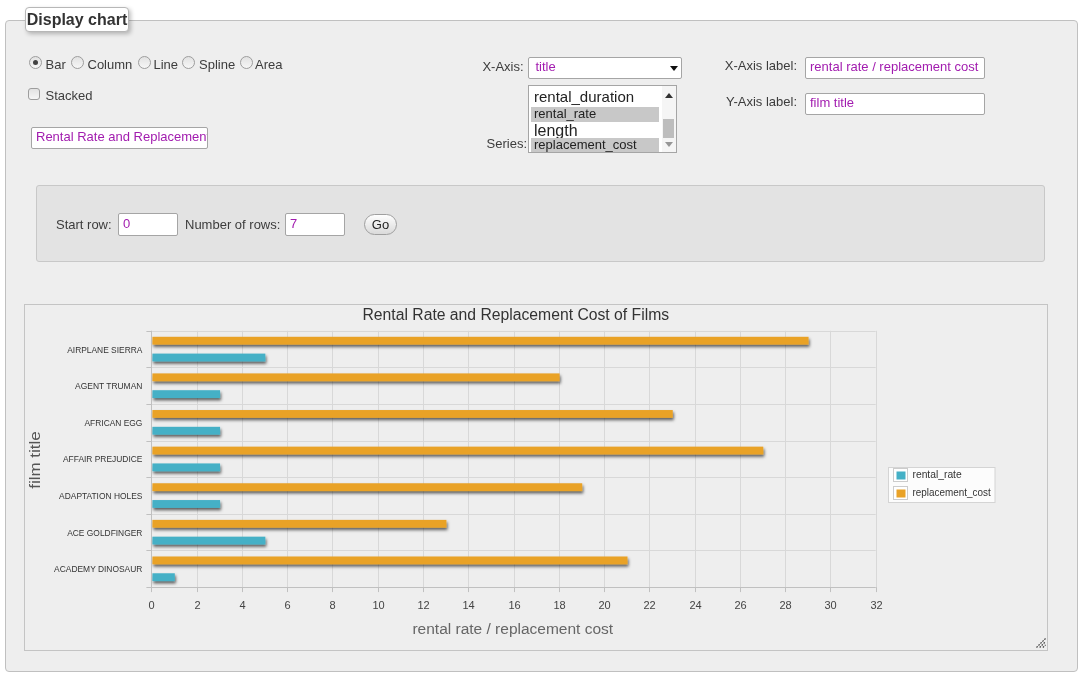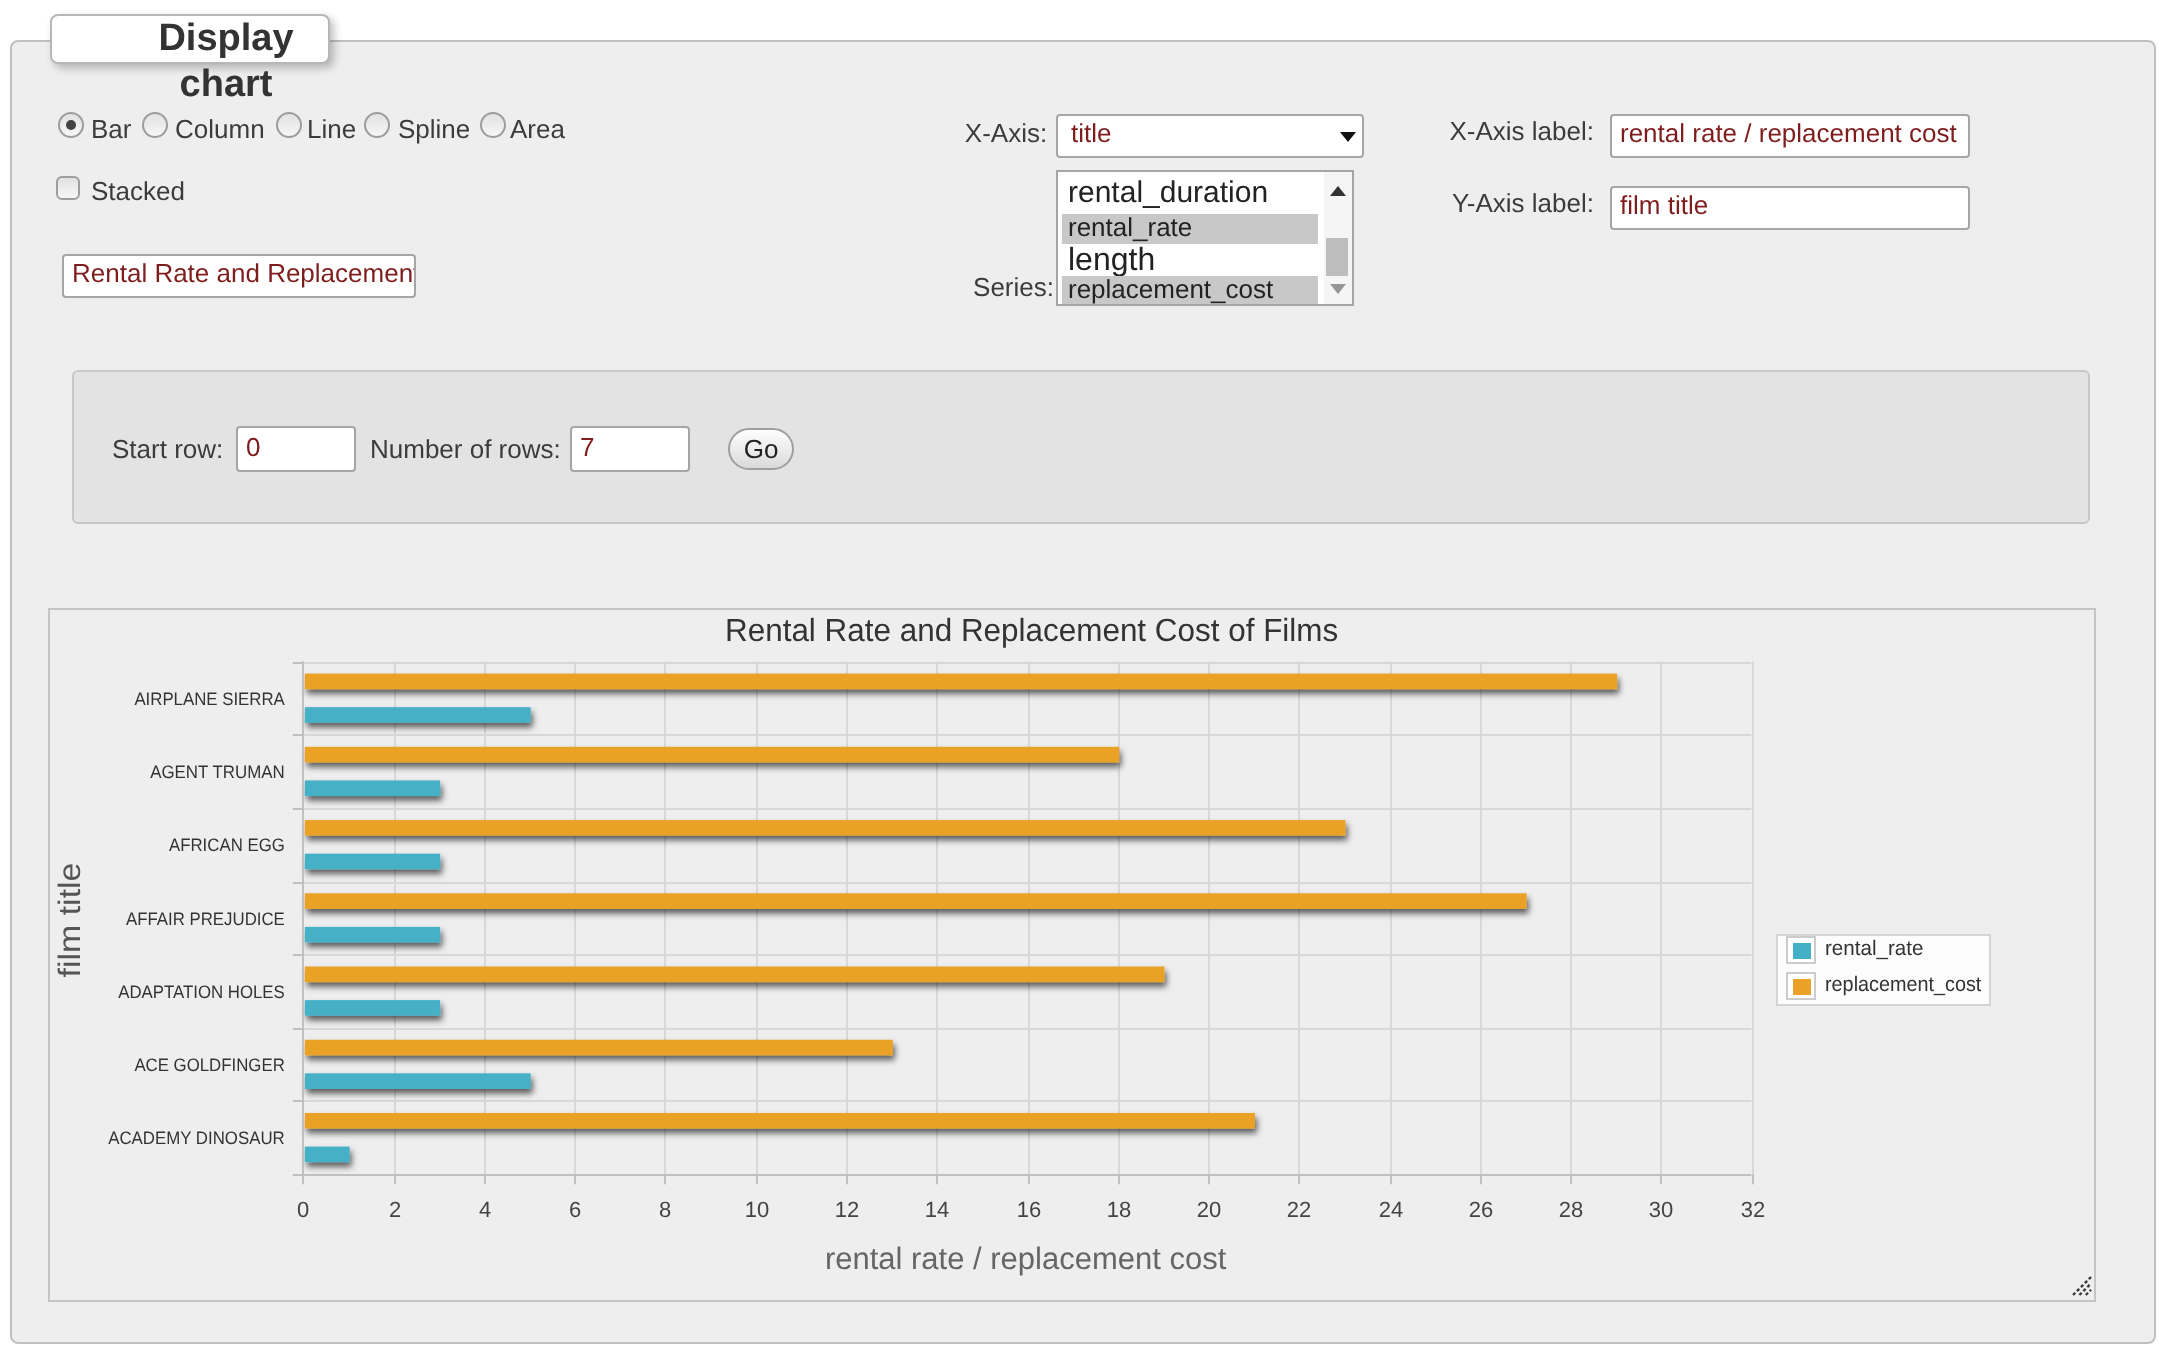--- a/index.html
+++ b/index.html
@@ -1,24 +1,24 @@
 <!DOCTYPE html>
 <html><head>
 <meta charset="utf-8">
 <style>
   html,body{margin:0;padding:0;}
   body{width:1081px;height:681px;background:#ffffff;font-family:"Liberation Sans",sans-serif;position:relative;overflow:hidden;}
   .abs{position:absolute;}
   #fieldset{left:5px;top:20px;width:1071px;height:650px;border:1px solid #c0c0c0;border-radius:4px;background:#eeeeee;}
-  #legendbox{left:25px;top:7px;width:102px;height:23px;background:#ffffff;border:1px solid #b7b7b7;border-radius:4px;box-shadow:2px 2px 4px rgba(0,0,0,0.25);line-height:23px;text-align:center;font-size:19px;font-weight:bold;color:#333;padding-left:36px;}
+  #legendbox{left:25px;top:7px;width:102px;height:23px;background:#ffffff;border:1px solid #b7b7b7;border-radius:4px;box-shadow:2px 2px 4px rgba(0,0,0,0.25);line-height:23px;text-align:center;font-size:16px;font-weight:bold;color:#333;}
   .lbl{font-size:13px;color:#3c3c3c;line-height:13px;}
   .radio{width:11px;height:11px;border:1px solid #9d9d9d;border-radius:50%;background:linear-gradient(#e2e2e2,#f6f6f6);}
   .radio .dot{position:absolute;left:2.8px;top:2.8px;width:5.5px;height:5.5px;border-radius:50%;background:#424242;}
   .checkbox{width:10px;height:10px;border:1px solid #9d9d9d;border-radius:3px;background:linear-gradient(#e2e2e2,#f6f6f6);}
-  .tinput{background:#fff;border:1px solid #a5a5a5;border-radius:2px;font-size:13px;color:#7f1d1d;line-height:17px;padding:0 0 0 4px;overflow:hidden;white-space:nowrap;}
+  .tinput{background:#fff;border:1px solid #a5a5a5;border-radius:2px;font-size:13px;color:#a21caf;line-height:17px;padding:0 0 0 4px;overflow:hidden;white-space:nowrap;}
   .rlabel{text-align:right;}
 </style>
 </head>
 <body>
 <div class="abs" id="fieldset"></div>
 <div class="abs" id="legendbox">Display chart</div>
 
 <div class="abs radio" style="left:29px;top:56px;">
     <div class="dot"></div>
   </div>

